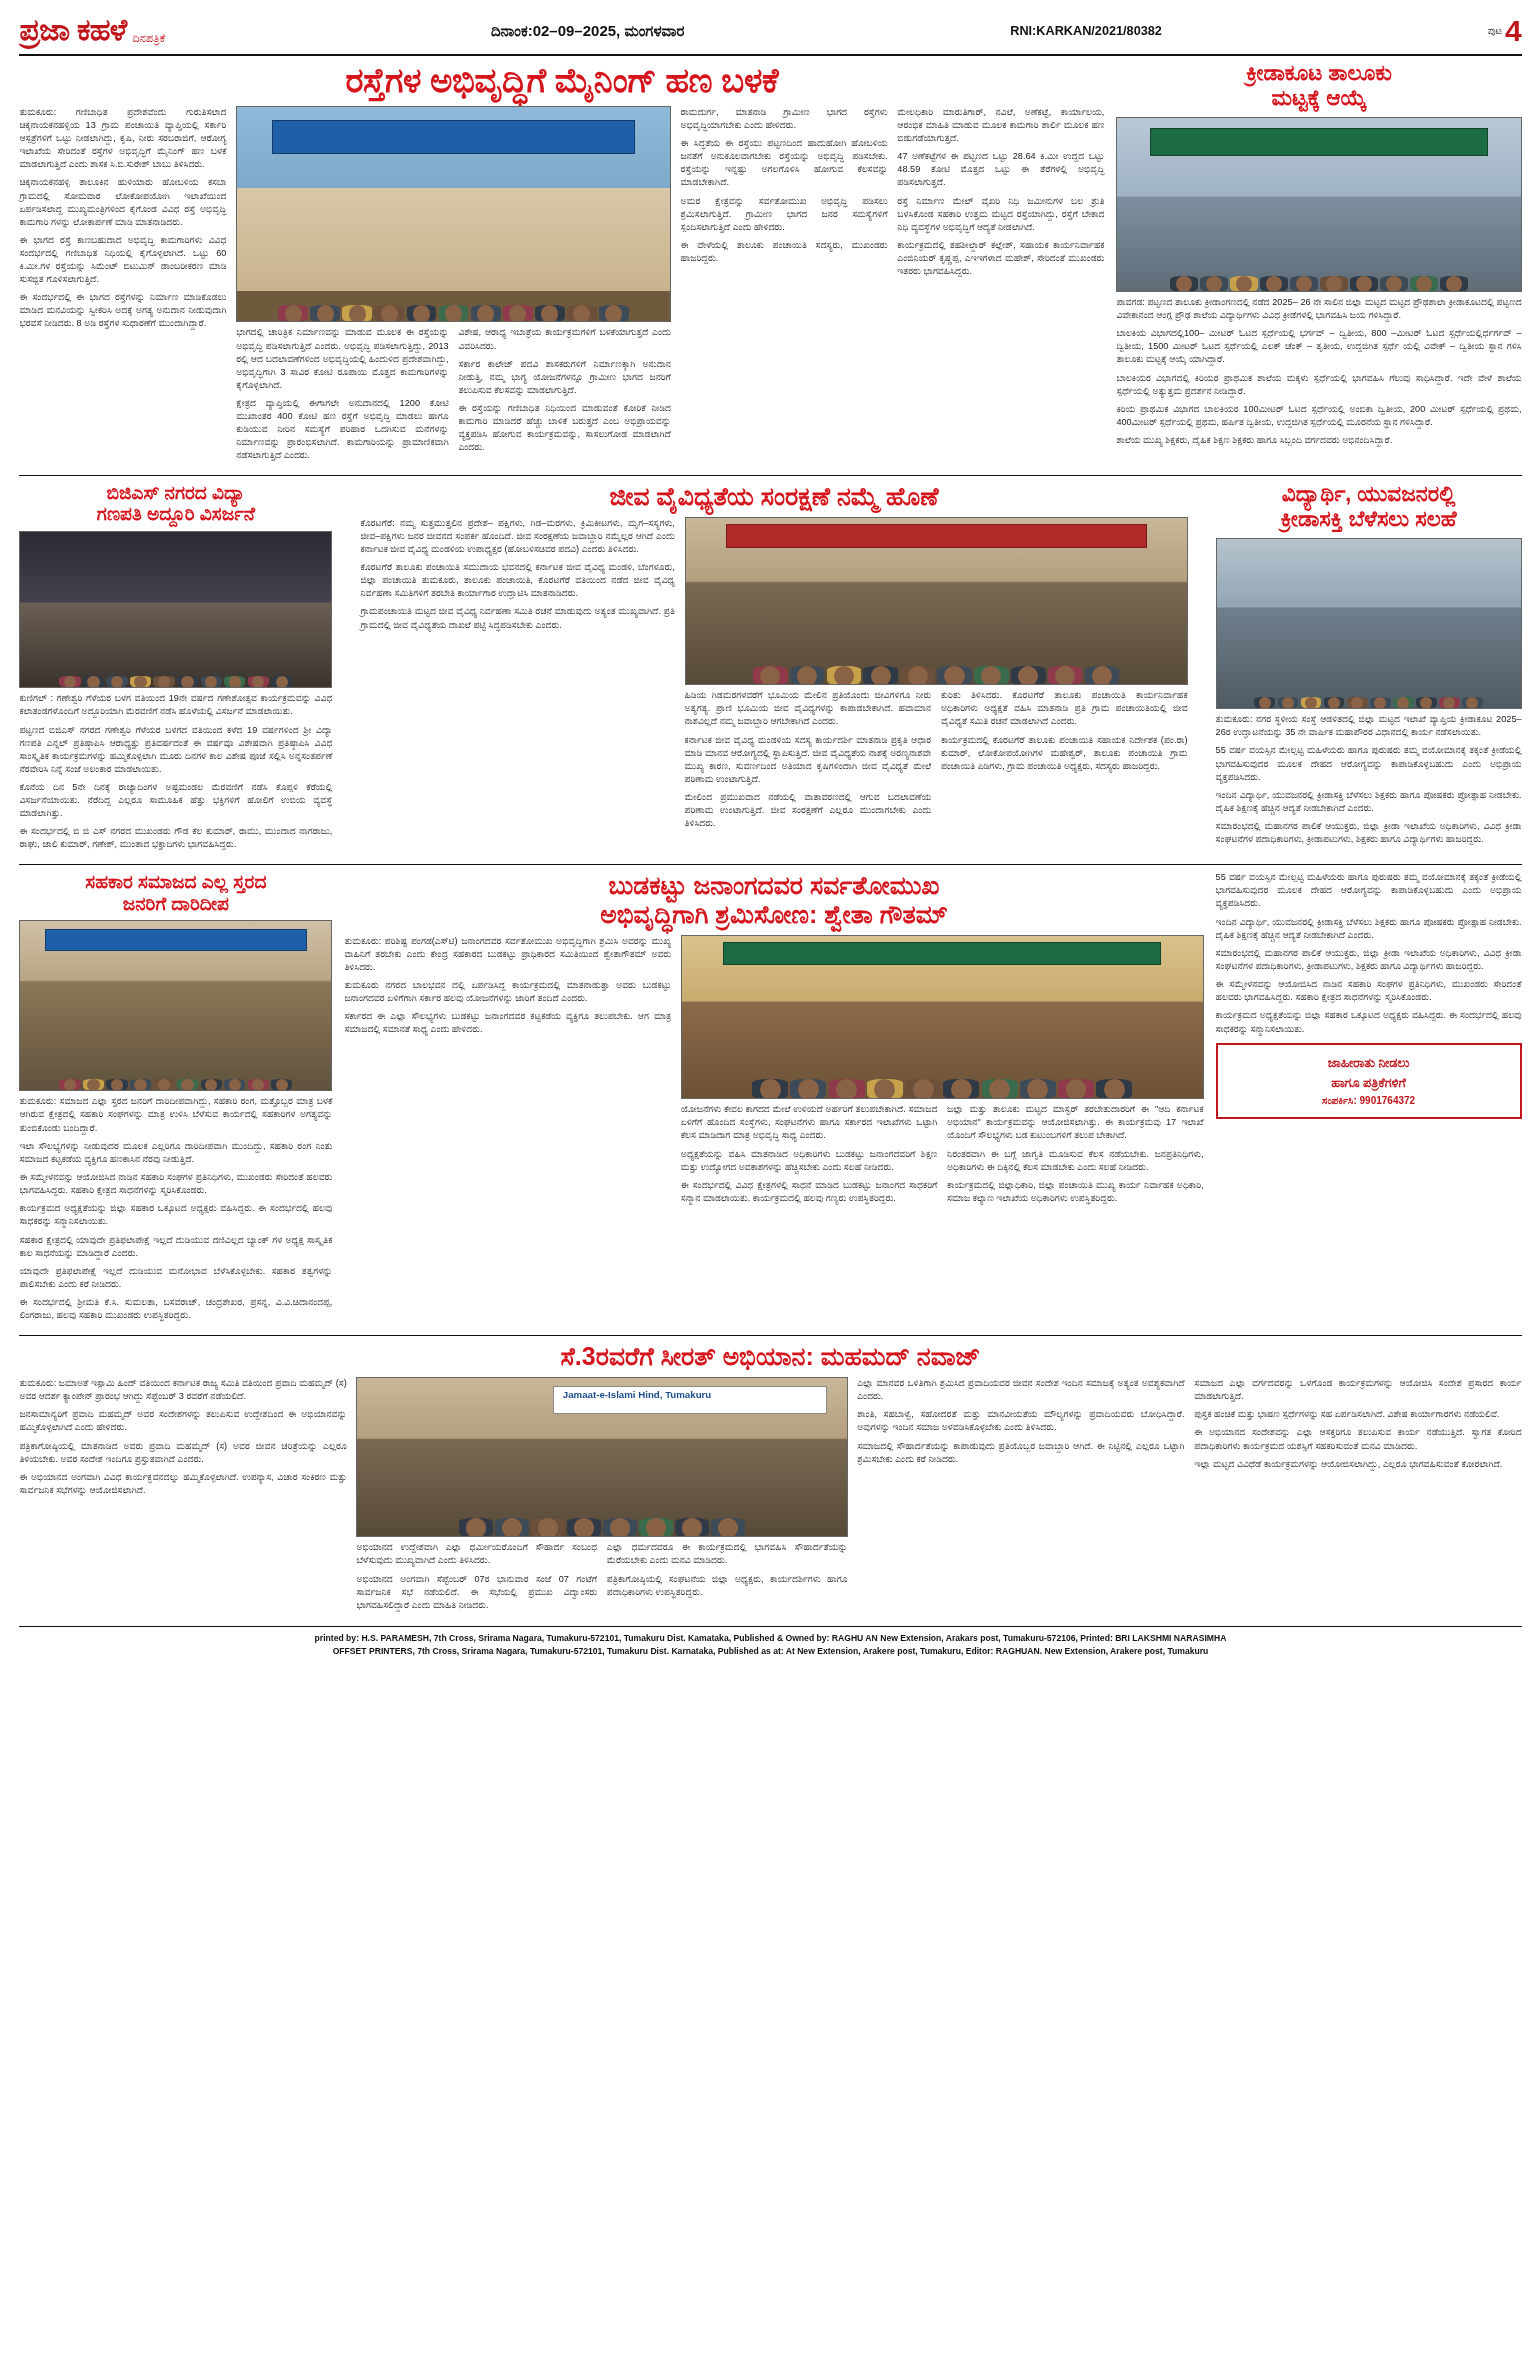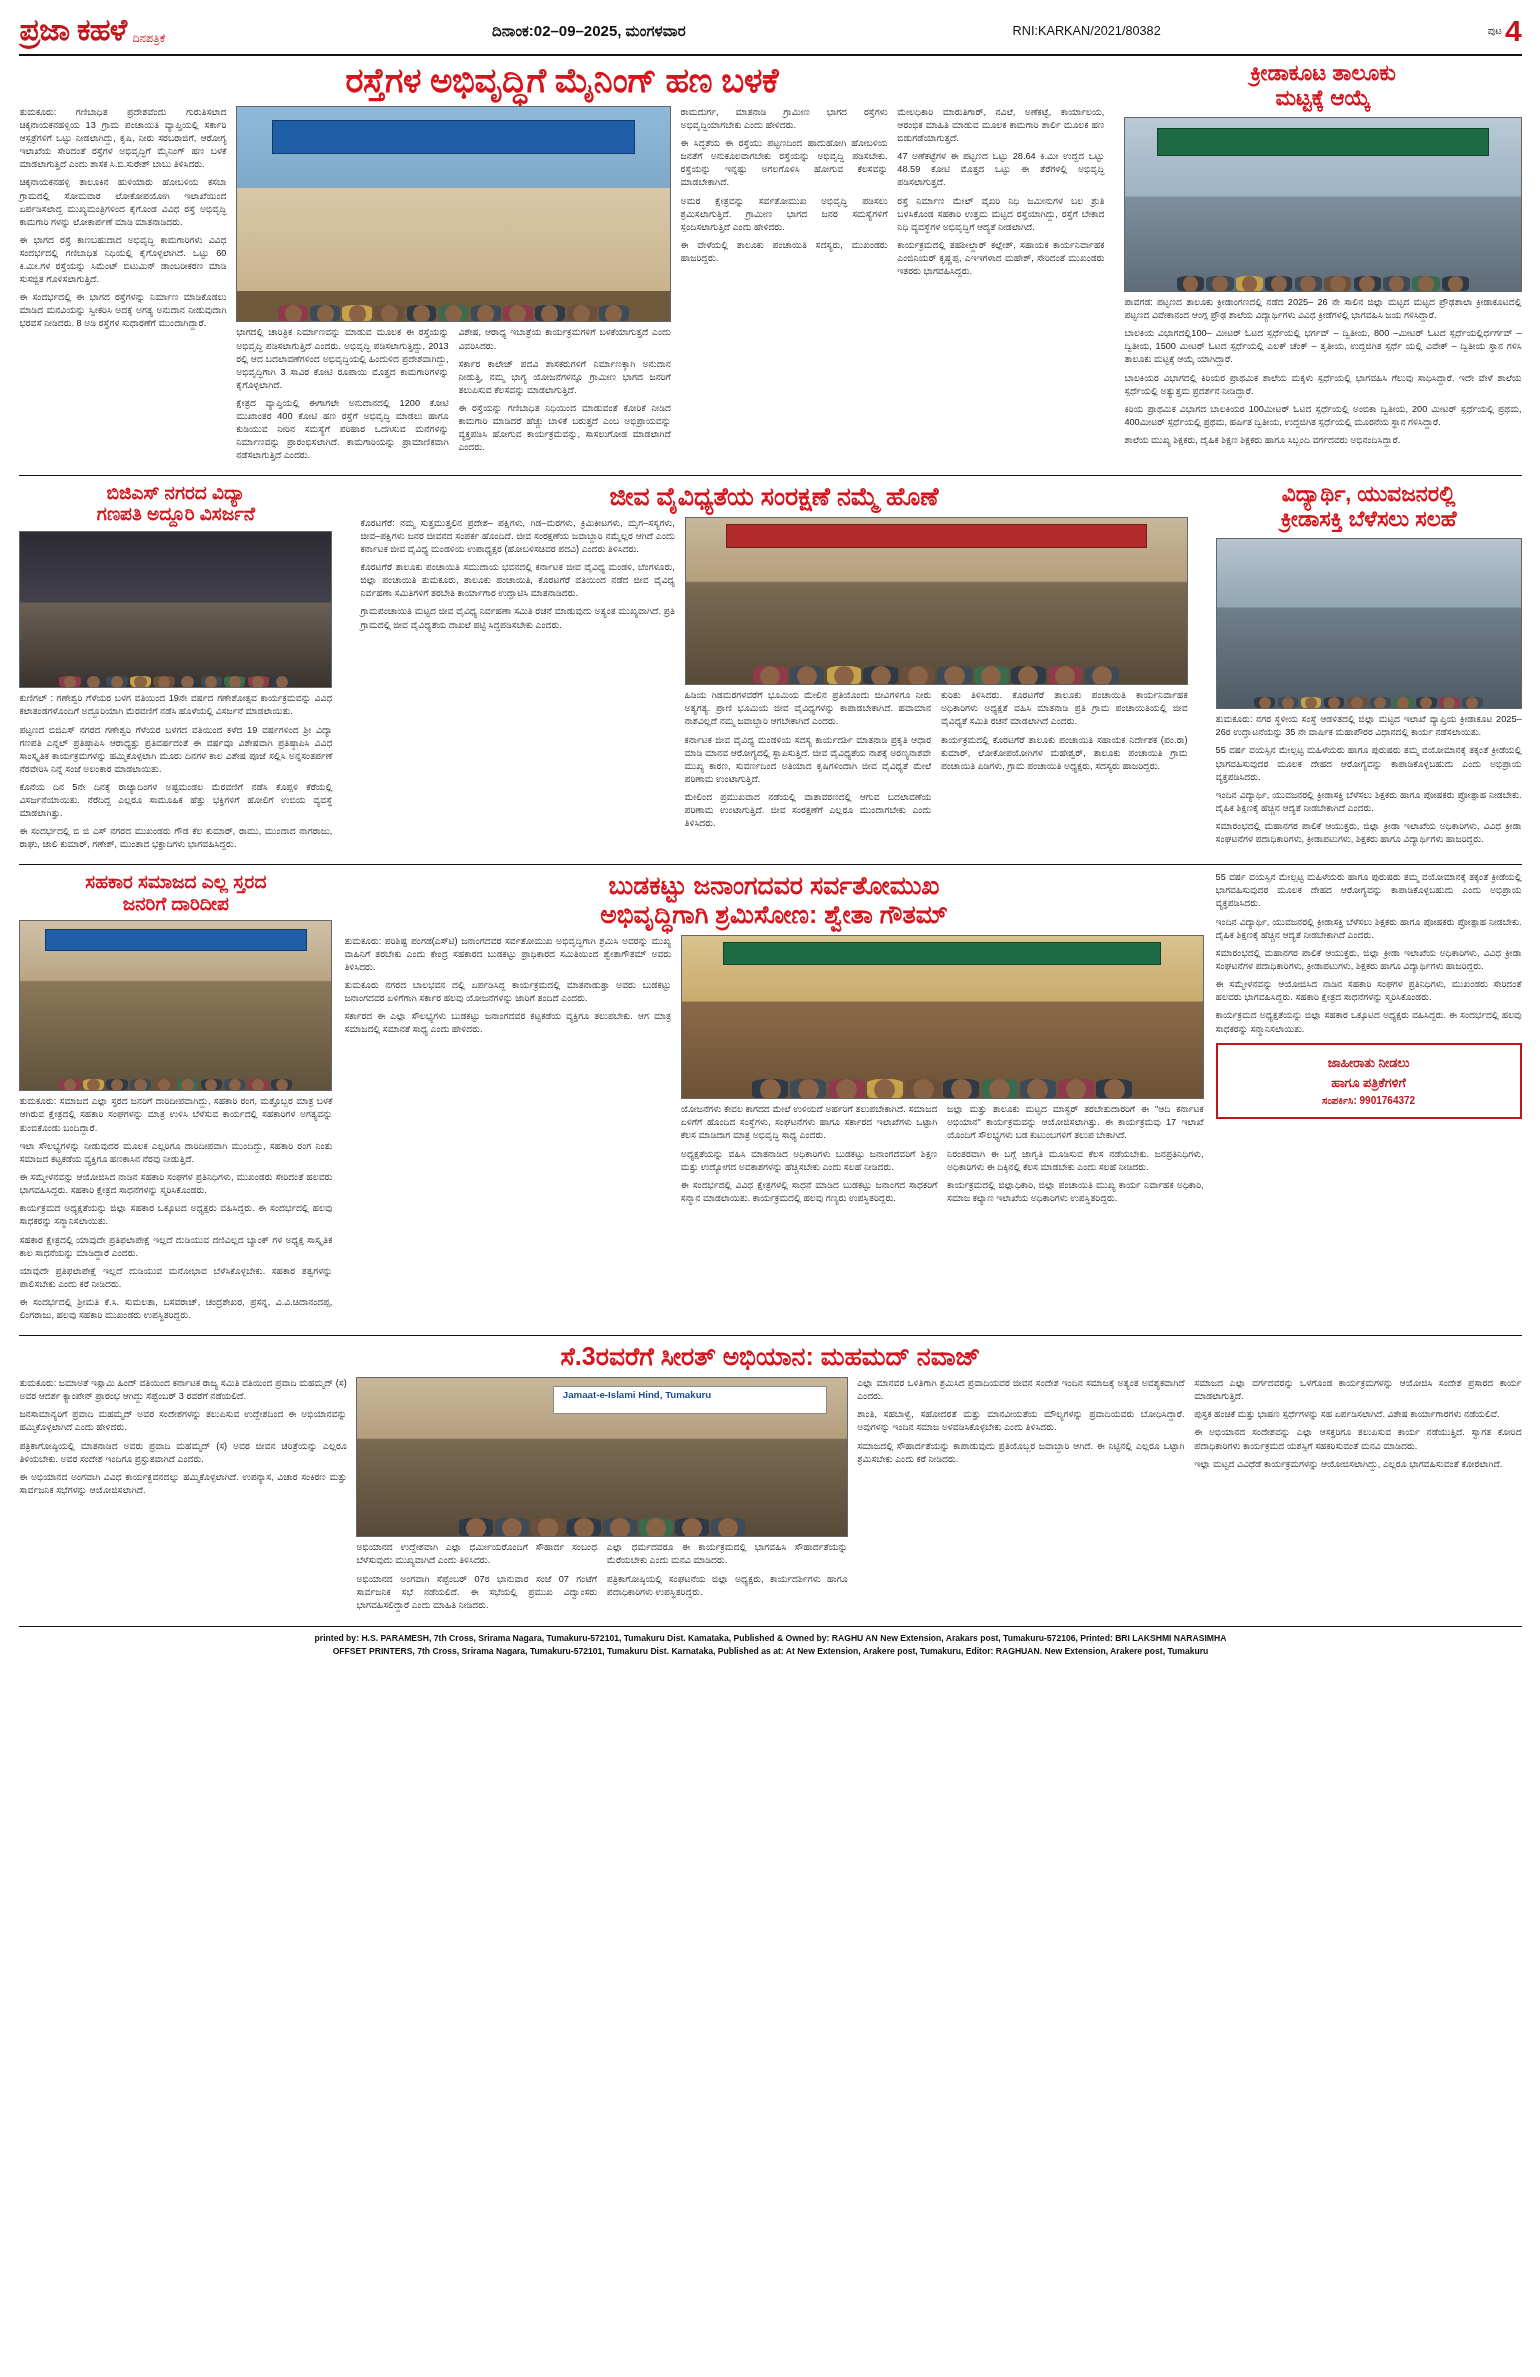--- a/index.html
+++ b/index.html
@@ -28,21 +28,21 @@
   }
   .logo-block { display:flex; align-items:flex-end; gap:6px; }
   .logo-main {
     color:#c0151a;
     font-size: 30px;
     font-weight: bold;
     letter-spacing: -0.7px;
   }
   .logo-sub { color:#c0151a; font-size:11.2px; padding-bottom:3.7px; }
   .masthead-center { font-size: 15px; font-weight:bold; color:#111; }
-  .masthead-rni { font-size: 12.7px; font-weight:normal; color:#111; }
+  .masthead-rni { font-size: 12.7px; font-weight:bold; color:#111; }
   .masthead-page { display:flex; align-items:center; gap:3px; }
   .page-word { font-size:9.7px; color:#111; }
   .page-num {
     color:#c0151a; font-size:30px; font-weight:bold; line-height:0.9;
   }
 
   
   .hl-red {
     color:#d6141b;
     font-weight:bold;
@@ -136,21 +136,21 @@
       <span class="logo-sub">ದಿನಪತ್ರಿಕೆ</span>
     </div>
     <div class="masthead-center">ದಿನಾಂಕ:02–09–2025, ಮಂಗಳವಾರ</div>
     <div class="masthead-rni">RNI:KARKAN/2021/80382</div>
     <div class="masthead-page">
       <span class="page-word">ಪುಟ</span>
       <span class="page-num">4</span>
     </div>
   </div>
 
-  <div class="cols" style="gap:20px;">
+  <div class="cols" style="gap:12px;">
 
     <div style="flex:0 0 1085px;">
       <div class="hl-red hl-xl mb8">ರಸ್ತೆಗಳ ಅಭಿವೃದ್ಧಿಗೆ ಮೈನಿಂಗ್ ಹಣ ಬಳಕೆ</div>
       <div class="cols" style="gap:9.7px;">
         <div class="col">
           <p class="body">ತುಮಕೂರು: ಗಣಿಬಾಧಿತ ಪ್ರದೇಶವೆಂದು ಗುರುತಿಸಲಾದ ಚಿಕ್ಕನಾಯಕನಹಳ್ಳಿಯ 13 ಗ್ರಾಮ ಪಂಚಾಯಿತಿ ವ್ಯಾಪ್ತಿಯಲ್ಲಿ ಸರ್ಕಾರಿ ಆಸ್ಪತ್ರೆಗಳಿಗೆ ಒಟ್ಟು ನೀಡಲಾಗಿದ್ದು, ಕೃಷಿ, ನೀರು ಸರಬರಾಜಿಗೆ, ಆರೋಗ್ಯ ಇಲಾಖೆಯ ಸೇರಿದಂತೆ ರಸ್ತೆಗಳ ಅಭಿವೃದ್ಧಿಗೆ ಮೈನಿಂಗ್ ಹಣ ಬಳಕೆ ಮಾಡಲಾಗುತ್ತಿದೆ ಎಂದು ಶಾಸಕ ಸಿ.ಬಿ.ಸುರೇಶ್ ಬಾಬು ತಿಳಿಸಿದರು.</p>
           <p class="body">ಚಿಕ್ಕನಾಯಕನಹಳ್ಳಿ ತಾಲೂಕಿನ ಹುಳಿಯಾರು ಹೋಬಳಿಯ ಕಸಬಾ ಗ್ರಾಮದಲ್ಲಿ ಸೋಮವಾರ ಲೋಕೋಪಯೋಗಿ ಇಲಾಖೆಯಿಂದ ಏರ್ಪಡಿಸಲಾದ್ದ ಮುಖ್ಯಮಂತ್ರಿಗಳಿಂದ ಕೈಗೊಂಡ ವಿವಿಧ ರಸ್ತೆ ಅಭಿವೃದ್ಧಿ ಕಾಮಗಾರಿ ಗಳನ್ನು ಲೋಕಾರ್ಪಣೆ ಮಾಡಿ ಮಾತನಾಡಿದರು.</p>
           <p class="body">ಈ ಭಾಗದ ರಸ್ತೆ ಕಾಣಬಹುದಾದ ಅಭಿವೃದ್ಧಿ ಕಾಮಗಾರಿಗಳು ವಿವಿಧ ಸಂದರ್ಭದಲ್ಲಿ ಗಣಿಬಾಧಿತ ನಿಧಿಯಲ್ಲಿ ಕೈಗೊಳ್ಳಲಾಗಿದೆ. ಒಟ್ಟು 60 ಕಿ.ಮೀ.ಗಳ ರಸ್ತೆಯನ್ನು ಸಿಮೆಂಟ್ ಬಿಟುಮಿನ್ ಡಾಂಬರೀಕರಣ ಮಾಡಿ ಸುಸಜ್ಜಿತ ಗೊಳಿಸಲಾಗುತ್ತಿದೆ.</p>
           <p class="body">ಈ ಸಂದರ್ಭದಲ್ಲಿ ಈ ಭಾಗದ ರಸ್ತೆಗಳನ್ನು ನಿರ್ಮಾಣ ಮಾಡಿಕೊಡಲು ಮಾಡಿದ ಮನವಿಯನ್ನು ಸ್ವೀಕರಿಸಿ ಅದಕ್ಕೆ ಅಗತ್ಯ ಅನುದಾನ ನೀಡುವುದಾಗಿ ಭರವಸೆ ನೀಡಿದರು. 8 ಅಡಿ ರಸ್ತೆಗಳ ಸುಧಾರಣೆಗೆ ಮುಂದಾಗಿದ್ದಾರೆ.</p>
         </div>

